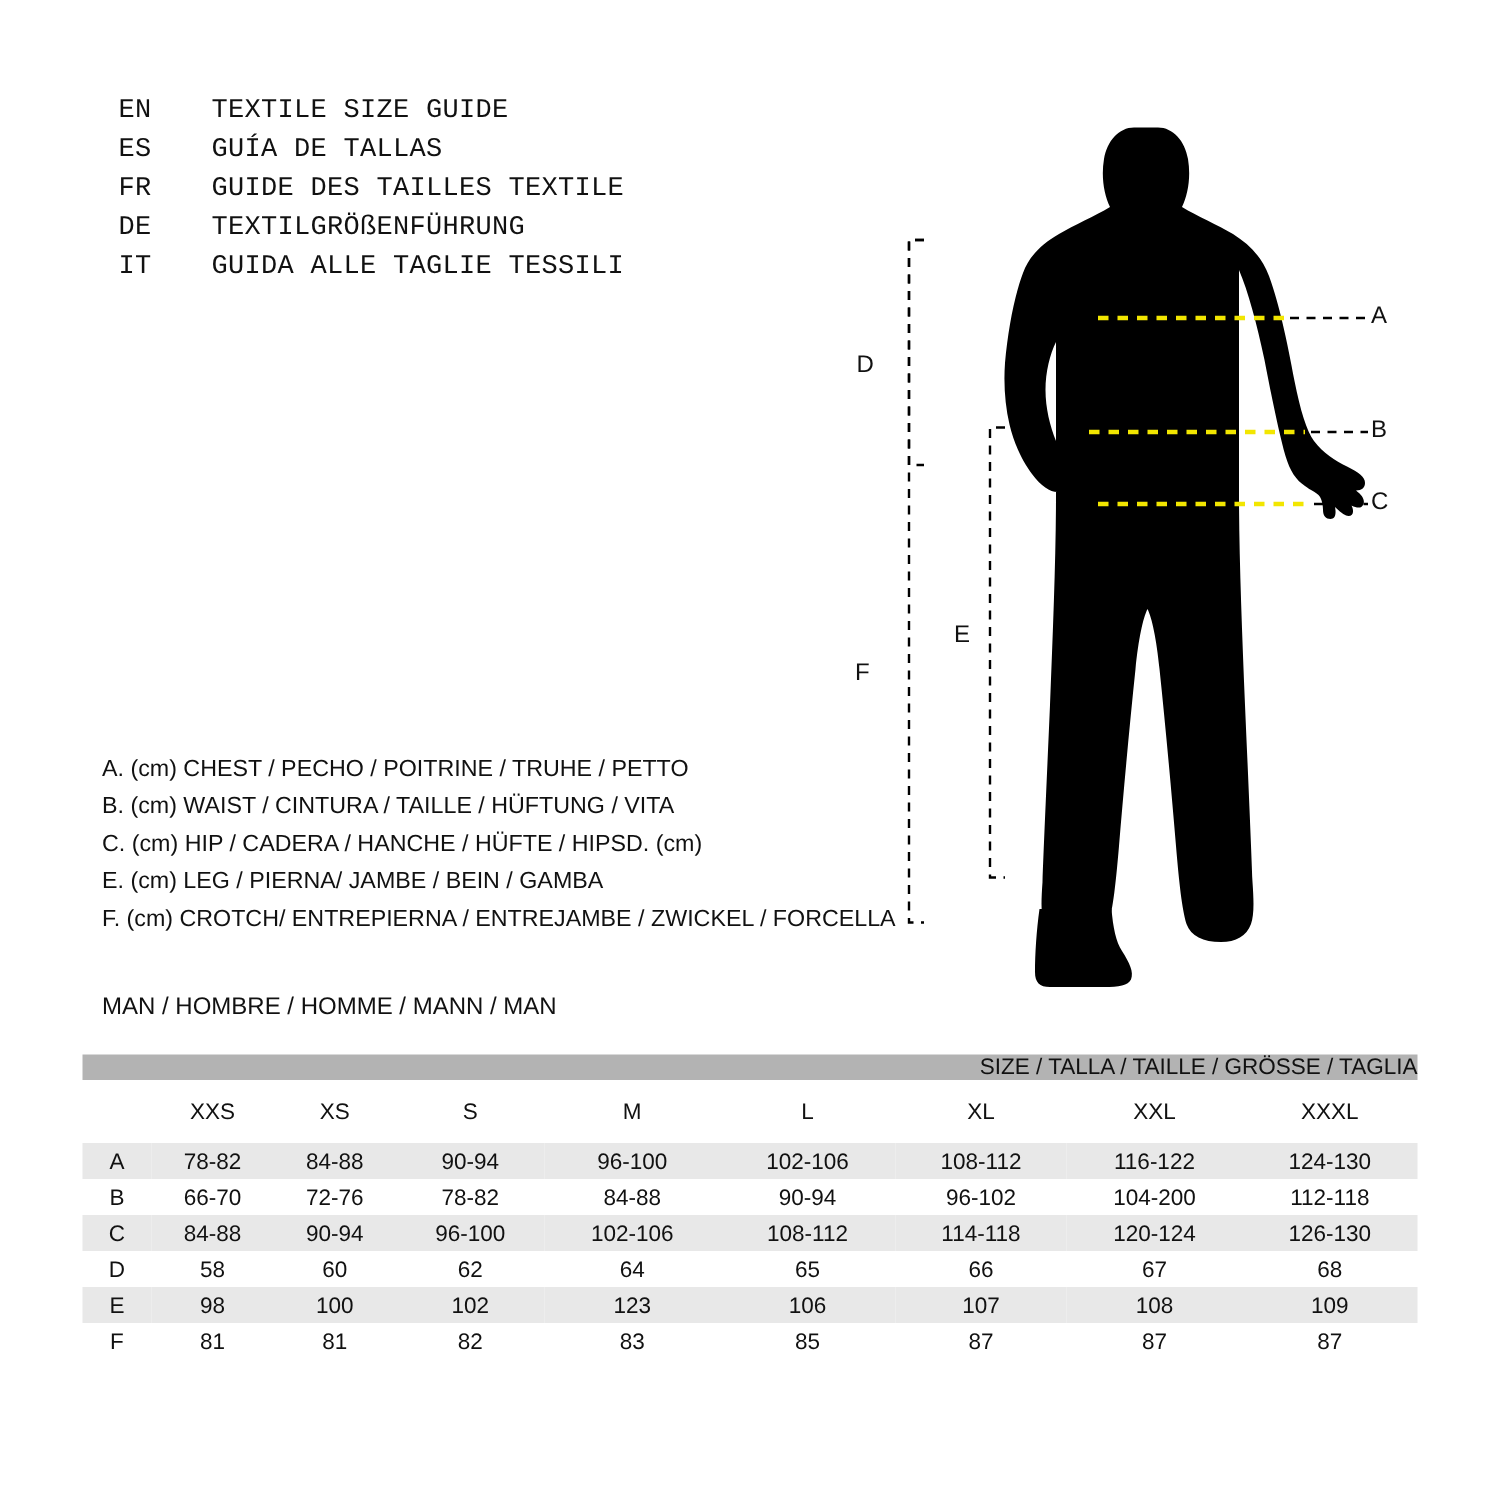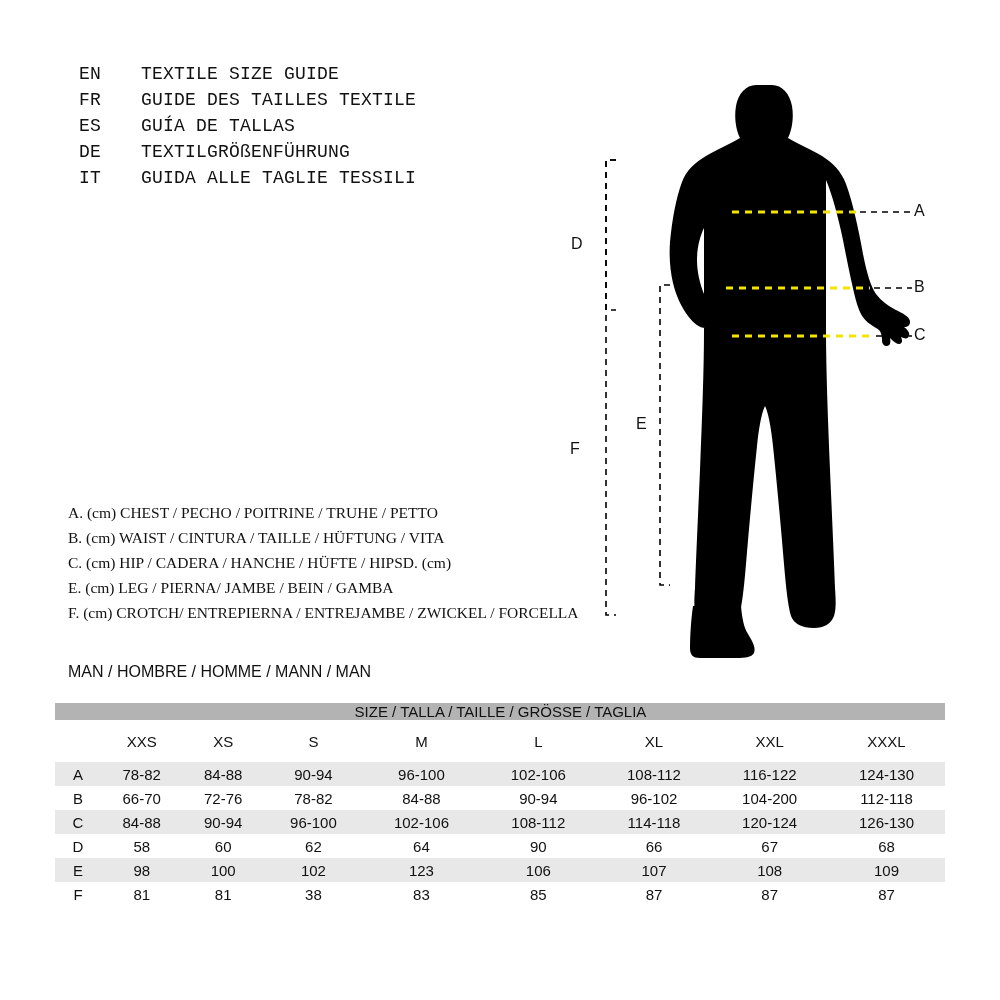--- a/index.html
+++ b/index.html
@@ -46,21 +46,20 @@
     position: absolute;
     left: 68px;
     top: 500px;
     width: 560px;
   }
   .legend-row {
     font-size: 15.5px;
     line-height: 25px;
     white-space: nowrap;
     color: #111;
-    font-family: Liberation Serif, serif;
   }
   #gender-label {
     position: absolute;
     left: 68px;
     top: 663px;
     font-size: 16px;
     color: #111;
     white-space: nowrap;
   }
 
@@ -94,21 +93,21 @@
   }
   #size-table td, #size-table th {
     padding: 0;
     height: 24px;
     text-align: center;
     font-weight: normal;
     color: #111;
   }
   #size-table .head-bar td {
     background: #b3b3b3;
-    text-align: center;
+    text-align: right;
     padding-left: 1px;
     height: 14px;
     font-size: 15px;
     color: #111;
   }
   #size-table .col-row td {
     background: #ffffff;
     height: 42px;
   }
   #size-table tr.striped td {
@@ -127,26 +126,26 @@
 </style>
 </head>
 <body>
 
 <div id="lang-block">
   <div class="lang-row">
     <span class="lang-code">EN</span>
     <span class="lang-text">TEXTILE SIZE GUIDE</span>
   </div>
   <div class="lang-row">
+    <span class="lang-code">ES</span>
+    <span class="lang-text">GUÍA DE TALLAS</span>
+  </div>
+  <div class="lang-row">
     <span class="lang-code">FR</span>
     <span class="lang-text">GUIDE DES TAILLES TEXTILE</span>
-  </div>
-  <div class="lang-row">
-    <span class="lang-code">ES</span>
-    <span class="lang-text">GUÍA DE TALLAS</span>
   </div>
   <div class="lang-row">
     <span class="lang-code">DE</span>
     <span class="lang-text">TEXTILGRÖßENFÜHRUNG</span>
   </div>
   <div class="lang-row">
     <span class="lang-code">IT</span>
     <span class="lang-text">GUIDA ALLE TAGLIE TESSILI</span>
   </div>
 </div>
@@ -303,21 +302,21 @@
       <td>120-124</td>
       <td>126-130</td>
     </tr>
 
     <tr class="plain">
       <td class="rowlabel">D</td>
       <td>58</td>
       <td>60</td>
       <td>62</td>
       <td>64</td>
-      <td>90</td>
+      <td>65</td>
       <td>66</td>
       <td>67</td>
       <td>68</td>
     </tr>
 
     <tr class="striped">
       <td class="rowlabel">E</td>
       <td>98</td>
       <td>100</td>
       <td>102</td>
@@ -325,21 +324,21 @@
       <td>106</td>
       <td>107</td>
       <td>108</td>
       <td>109</td>
     </tr>
 
     <tr class="plain">
       <td class="rowlabel">F</td>
       <td>81</td>
       <td>81</td>
-      <td>38</td>
+      <td>82</td>
       <td>83</td>
       <td>85</td>
       <td>87</td>
       <td>87</td>
       <td>87</td>
     </tr>
   </tbody>
 </table>
 
 </body></html>

